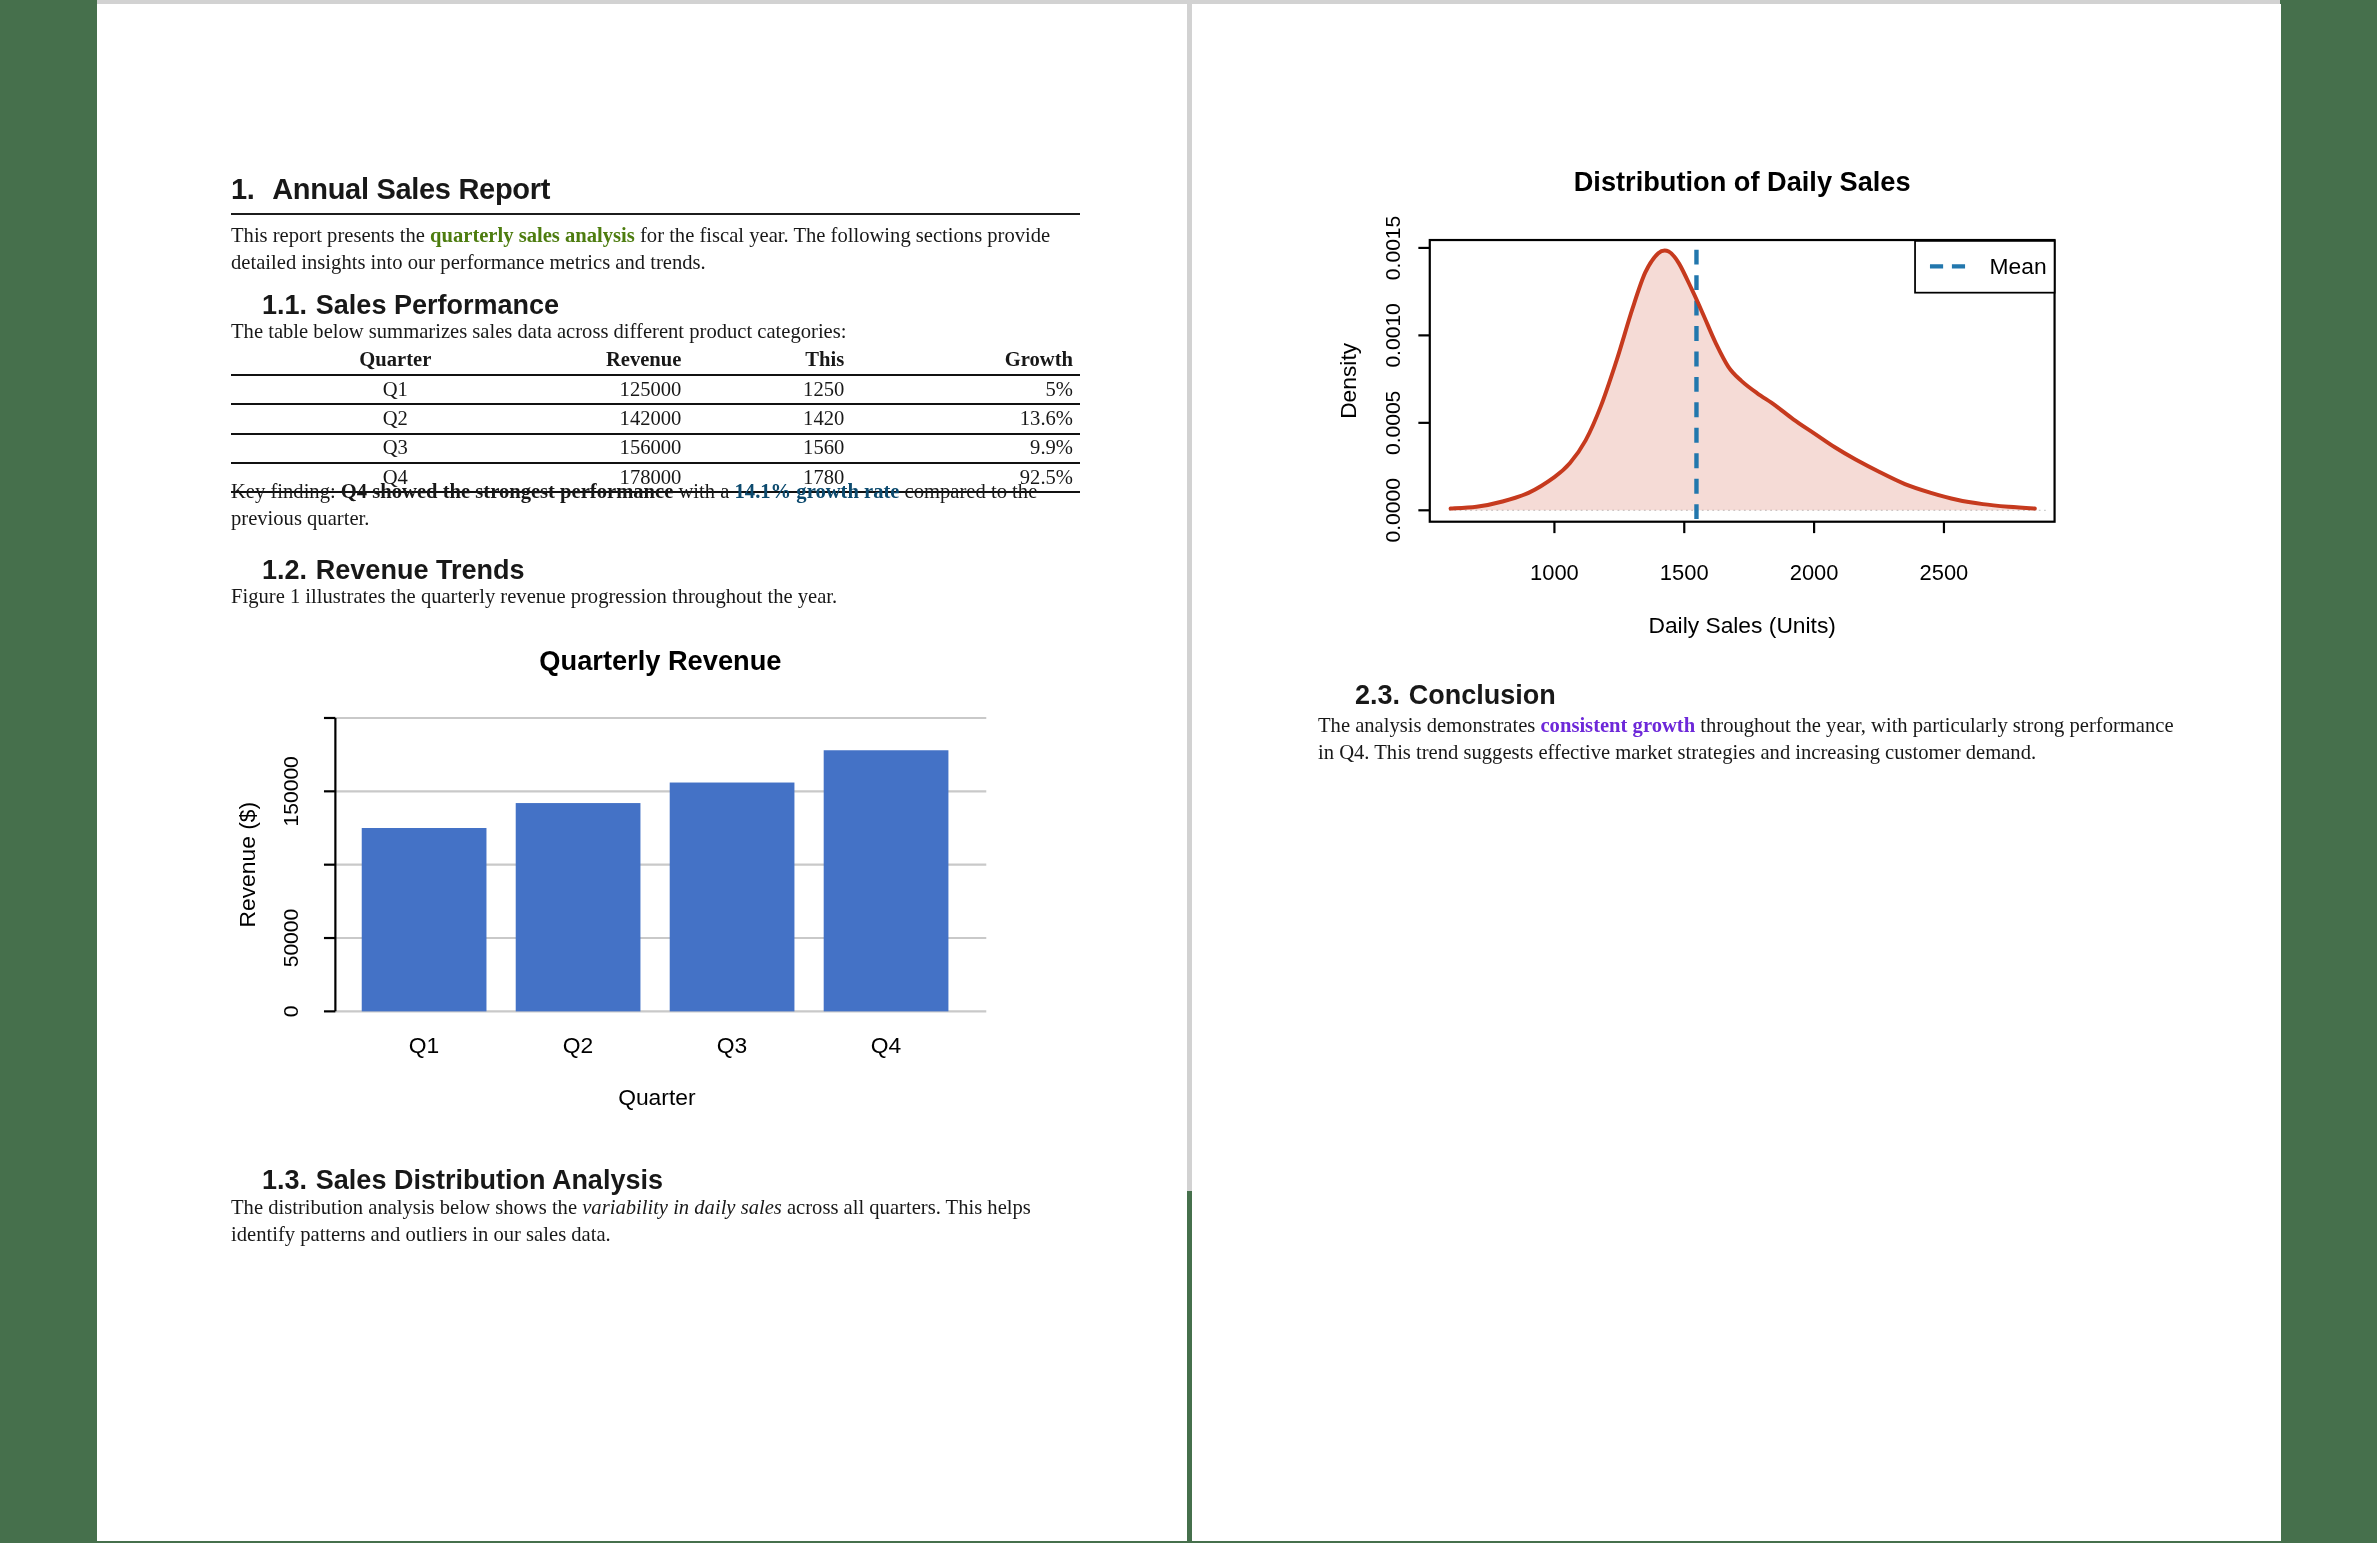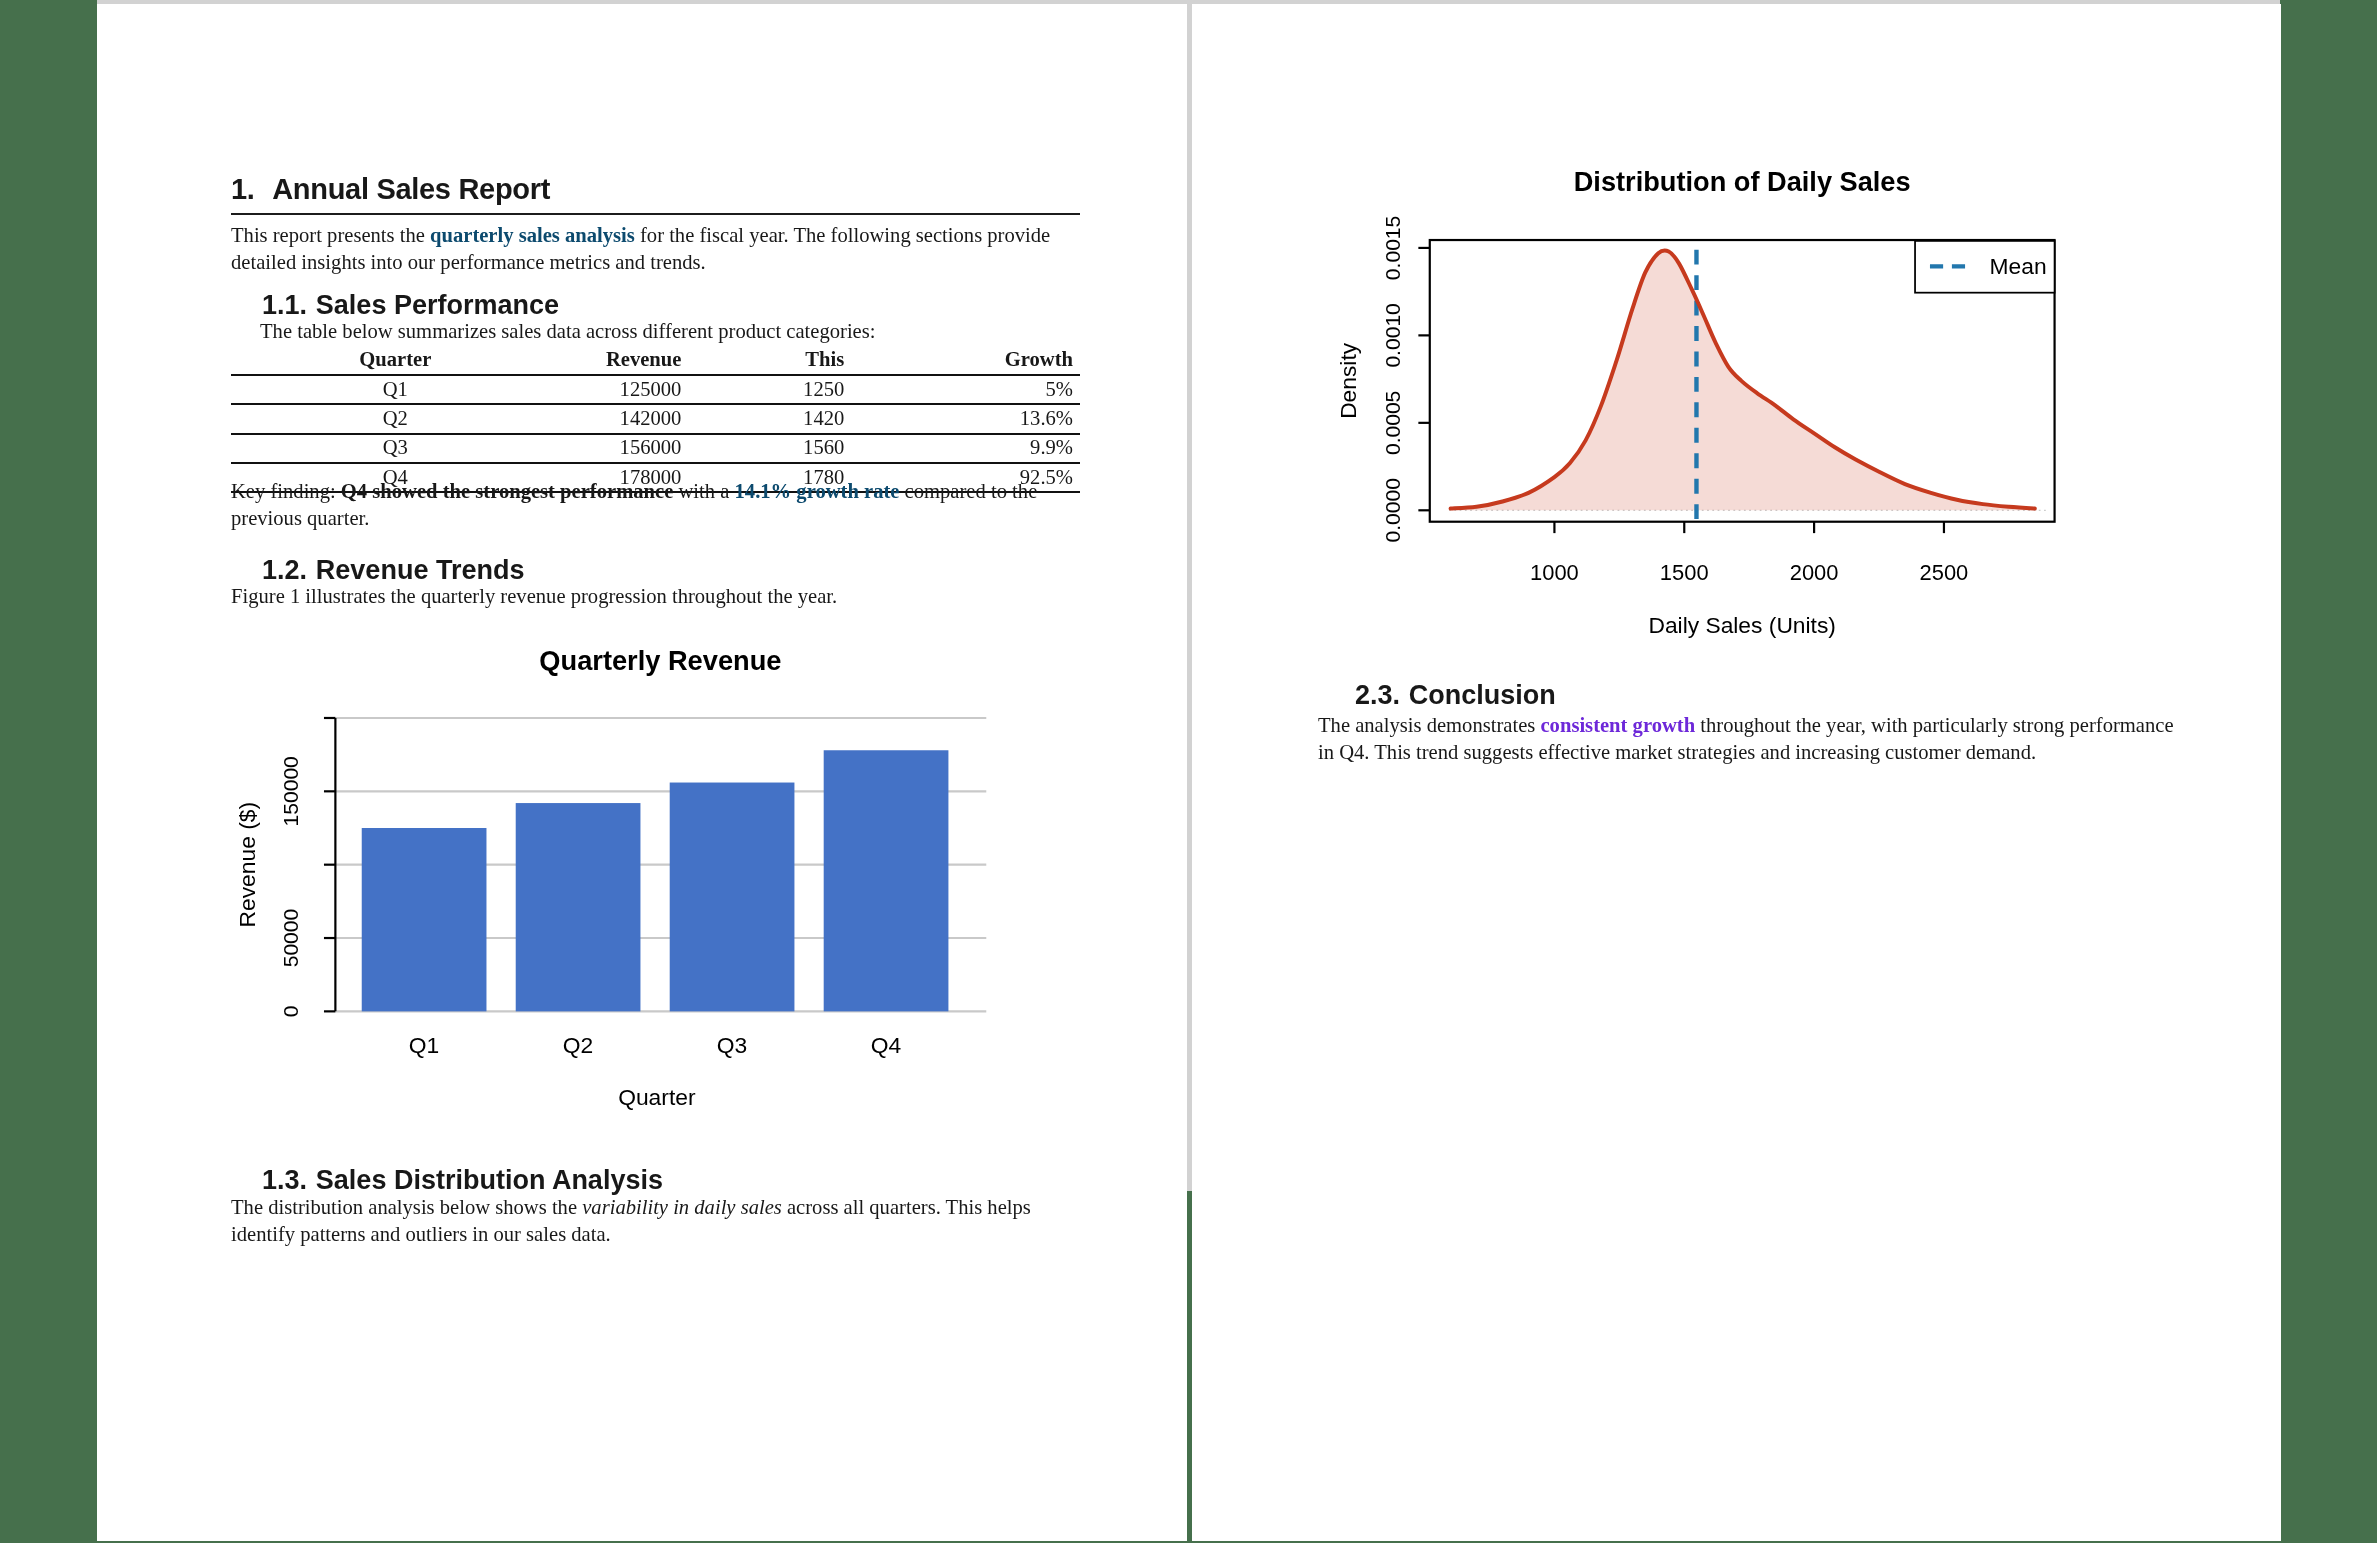--- a/index.html
+++ b/index.html
@@ -36,26 +36,26 @@
   <div class="desktop" style="background: rgb(70, 112, 76);"></div>
   <div class="pages-strip" style="background: rgb(210, 210, 210);">
 
     <div class="page page1">
 
       <div class="abs doc-title" style="left:134px;top:169px;">
         <span class="num">1.</span><span>Annual Sales Report</span>
       </div>
       <div class="abs rule" style="left:134px;top:209px;width:849px;"></div>
 
-      <div class="abs para" style="left:134px;top:218px;width:865px;"><span>This report presents the </span><span style="font-weight: 700; color: #0c4a6e;">quarterly sales analysis</span><span> for the fiscal year. The following sections provide detailed insights into our performance metrics and trends.</span></div>
+      <div class="abs para" style="left:134px;top:218px;width:865px;"><span>This report presents the </span><span style="font-weight: 700; color: #4d7c0f;">quarterly sales analysis</span><span> for the fiscal year. The following sections provide detailed insights into our performance metrics and trends.</span></div>
 
       <div class="abs h2" style="left:165px;top:286px;">
         <span class="num">1.1.</span><span>Sales Performance</span>
       </div>
-      <div class="abs para" style="left:134px;top:314px;width:865px;margin-left:29px;">The table below summarizes sales data across different product categories:</div>
+      <div class="abs para" style="left:134px;top:314px;width:865px;">The table below summarizes sales data across different product categories:</div>
 
       <table class="data abs" style="left:134px;top:343px;width:849px;">
         <thead>
           <tr>
             <th class="col-q">Quarter</th>
             <th class="col-r">Revenue</th>
             <th class="col-u">This</th>
             <th class="col-g">Growth</th>
           </tr>
         </thead>

